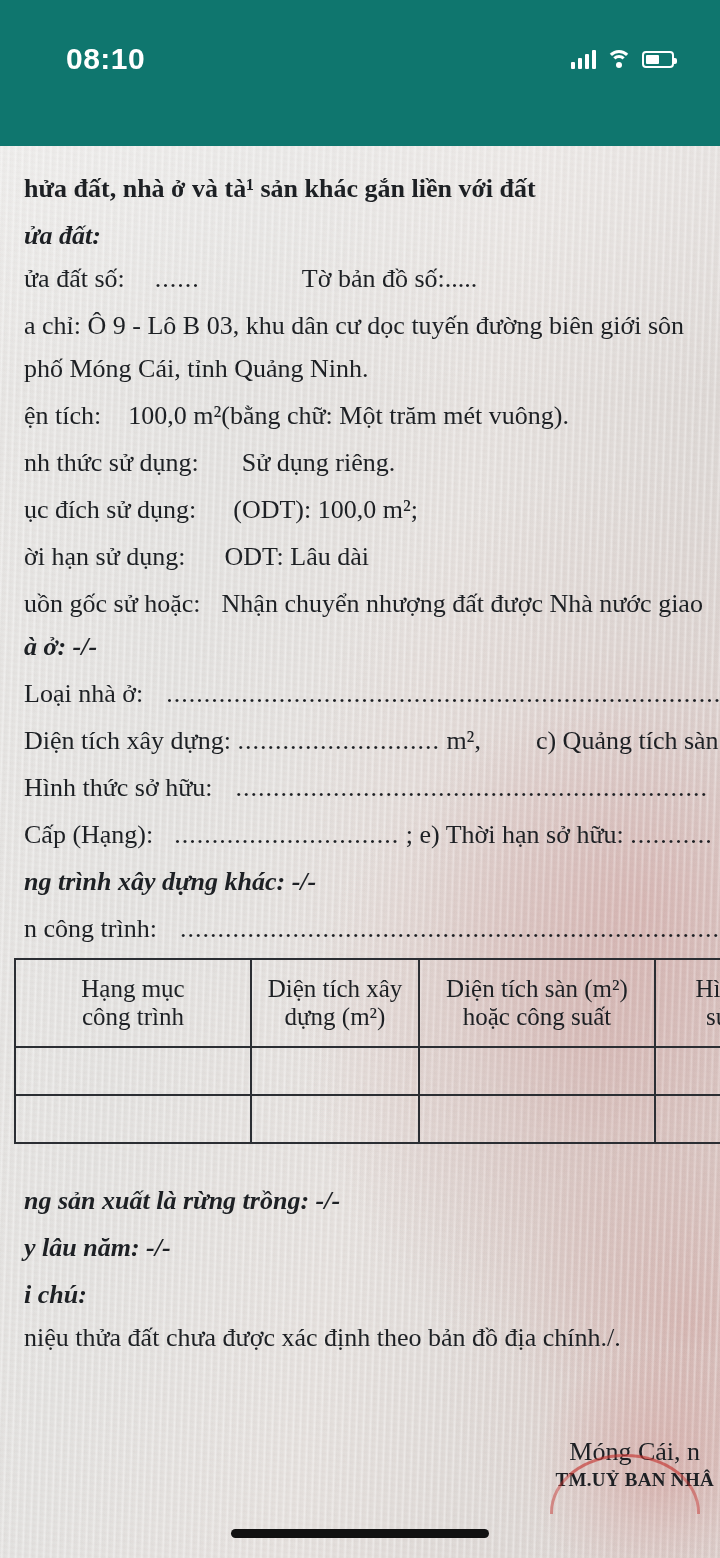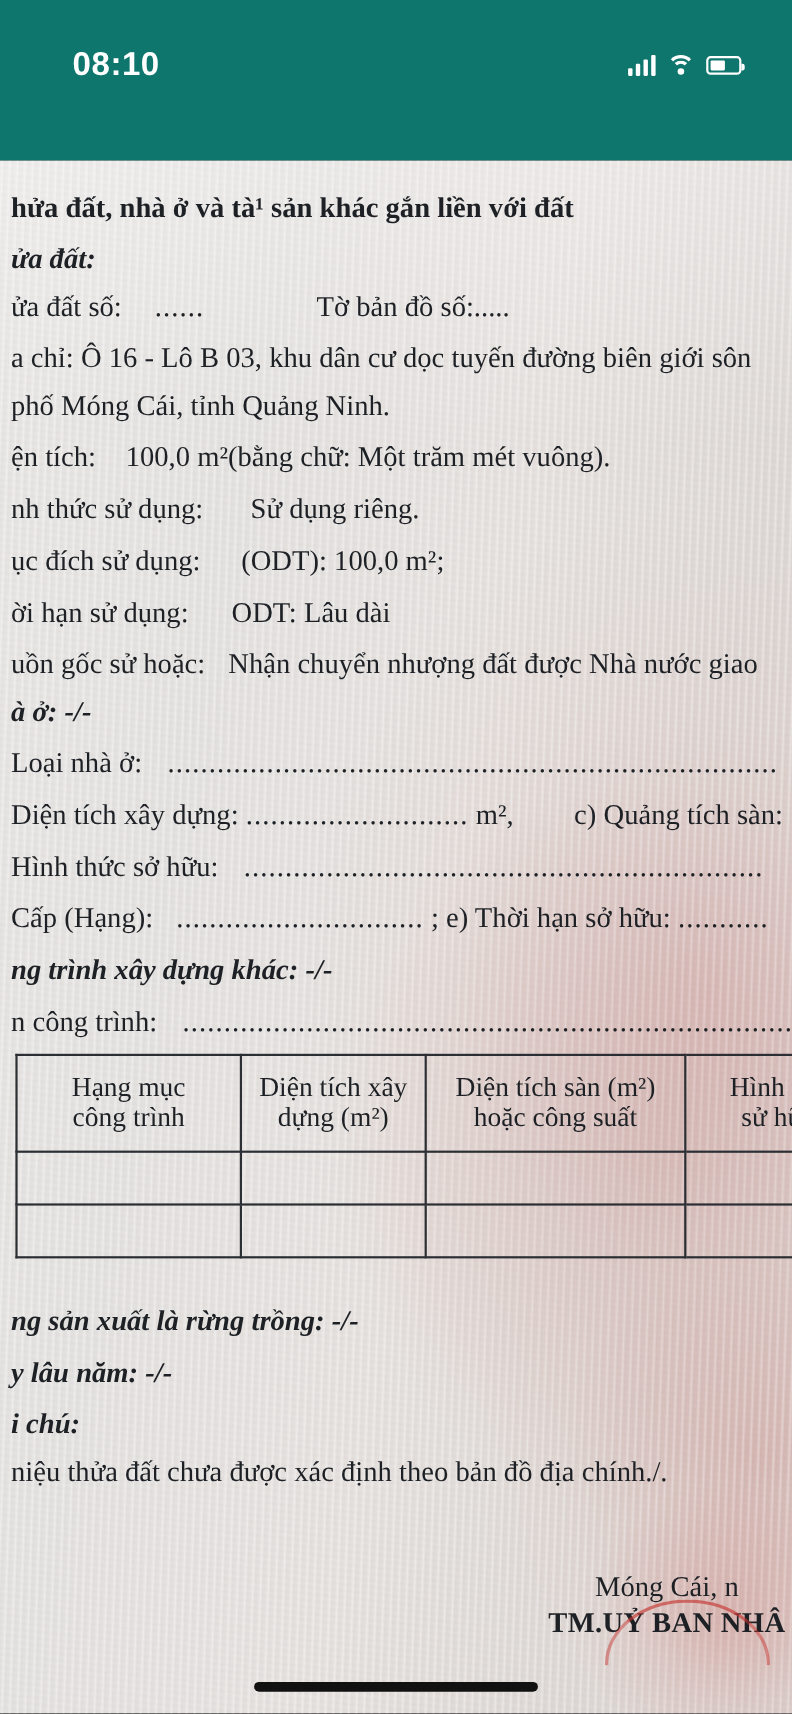--- a/index.html
+++ b/index.html
@@ -92,21 +92,21 @@
   .sheet {
     position: relative; z-index: 2;
     padding: 30px 0 0 0;
     color: #22252b;
   }
 
   .ln {
     position: relative;
     font-size: 26px;
     line-height: 1.0;
-    padding-left: 10px;
+    padding-left: 24px;
     white-space: nowrap;
     color: #1d2024;
   }
   .b { font-weight: bold; }
   .bi { font-weight: bold; font-style: italic; }
   .dots { letter-spacing: 1px; }
 
   .row { margin-bottom: 21px; }
   .tight { margin-bottom: 17px; }
 
@@ -122,35 +122,35 @@
   .tbl td {
     border: 2px solid #2b2e33;
     text-align: center;
     font-size: 25px;
     line-height: 1.12;
     padding: 8px 4px;
     color: #1d2024;
   }
   .tbl .hd { height: 88px; }
   .tbl .er { height: 48px; }
-  .c1 { width: 204px; }
+  .c1 { width: 236px; }
   .c2 { width: 168px; }
   .c3 { width: 236px; }
   .c4 { width: 170px; }
 
   .afterTable { margin-top: 44px; }
 
   
   .sign {
     position: absolute; right: 6px; bottom: 66px;
     text-align: center; line-height: 1.25;
     z-index: 3;
   }
   .sign .s1 { font-size: 26px; color: #1d2024; }
-  .sign .s2 { font-size: 26px; font-weight: bold; color: #1d2024; letter-spacing: 0.3px; }
+  .sign .s2 { font-size: 19px; font-weight: bold; color: #1d2024; letter-spacing: 0.3px; }
   .stamp {
     position: absolute; right: 14px; bottom: -22px;
     width: 150px; height: 60px;
     border-top: 3px solid rgba(196,52,48,0.75);
     border-left: 3px solid rgba(196,52,48,0.55);
     border-right: 3px solid rgba(196,52,48,0.55);
     border-radius: 90px 90px 0 0 / 70px 70px 0 0;
     opacity: 0.85;
   }
 
@@ -193,21 +193,21 @@
 
       <div class="ln bi tight">ửa đất:</div>
 
       <div class="ln row">
         <span class="lbl">ửa đất số:</span>
         <span class="dots" style="display:inline-block;width:92px;text-align:center;">......</span>
         <span style="display:inline-block;width:66px;"></span>
         <span>Tờ bản đồ số:.....</span>
       </div>
 
-      <div class="ln tight">a chỉ: Ô 16 - Lô B 03, khu dân cư dọc tuyến đường biên giới sôn</div>
+      <div class="ln tight">a chỉ: Ô 9 - Lô B 03, khu dân cư dọc tuyến đường biên giới sôn</div>
       <div class="ln row">phố Móng Cái, tỉnh Quảng Ninh.</div>
 
       <div class="ln row">
         <span>ện tích:</span>
         <span style="display:inline-block;width:14px;"></span>
         <span>100,0 m²(bằng chữ: Một trăm mét vuông).</span>
       </div>
 
       <div class="ln row">
         <span>nh thức sử dụng:</span>

